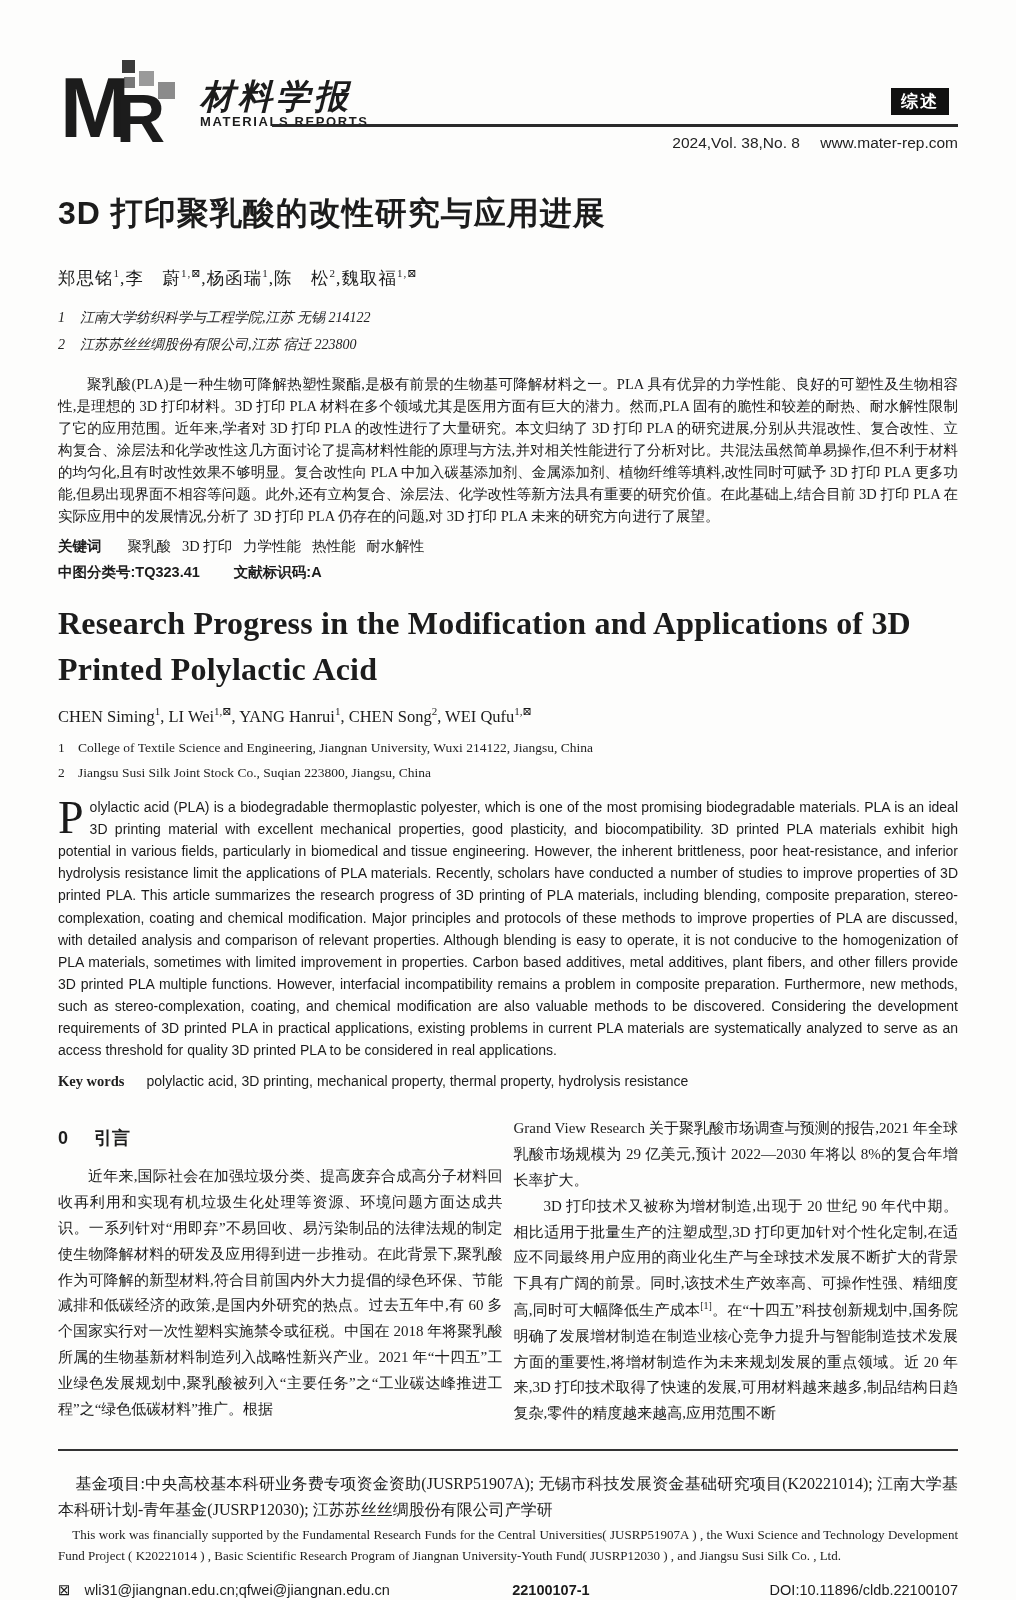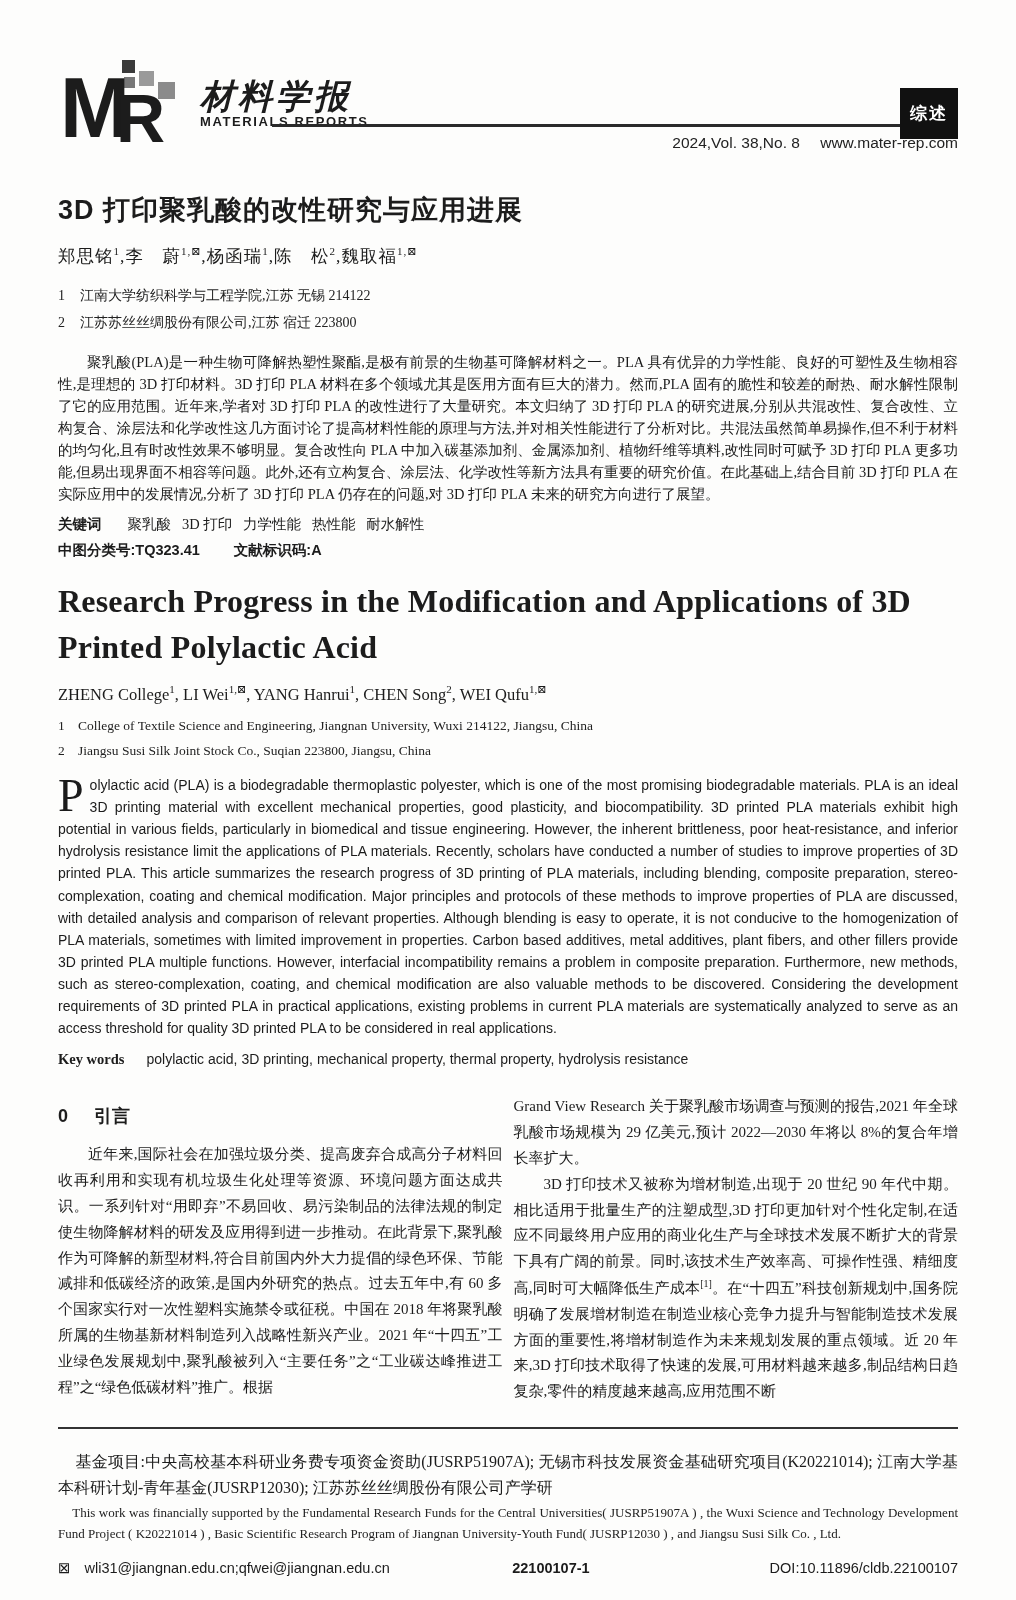--- a/index.html
+++ b/index.html
@@ -21,28 +21,28 @@
   .logo .r{position:absolute;left:56px;top:26px;font-family:"Liberation Sans","DejaVu Sans",sans-serif;font-weight:900;font-size:68px;line-height:0.9;}
   .logo .sq{position:absolute;}
   .sq1{left:62px;top:-2px;width:13px;height:13px;background:#3a3a3a;}
   .sq2{left:79px;top:9px;width:15px;height:15px;background:#9a9a9a;}
   .sq3{left:98px;top:20px;width:17px;height:17px;background:#8b8b8b;}
   .sq4{left:64px;top:15px;width:11px;height:11px;background:#777;}
   .jname{position:absolute;left:142px;top:18px;}
   .jname .cn{font-family:"Liberation Serif","DejaVu Serif",serif;font-weight:700;font-style:italic;font-size:34px;letter-spacing:4px;line-height:1;}
   .jname .en{font-family:"Liberation Sans","DejaVu Sans",sans-serif;font-weight:700;font-size:13px;letter-spacing:1.6px;}
   .hrule{position:absolute;left:214px;right:0;top:62px;height:3px;background:#2a2a2a;}
-  .badge{position:absolute;right:0;top:26px;background:#111;color:#fff;font-family:"Liberation Sans","DejaVu Sans",sans-serif;font-size:17px;font-weight:700;padding:14px 10px;letter-spacing:2px;}
+  .badge{position:absolute;right:9px;top:26px;background:#111;color:#fff;font-family:"Liberation Sans","DejaVu Sans",sans-serif;font-size:17px;font-weight:700;padding:2px 10px;letter-spacing:2px;}
   .issue{position:absolute;right:0;top:72px;font-family:"Liberation Sans","DejaVu Sans",sans-serif;font-size:15.5px;color:#222;}
   .issue .web{margin-left:16px;}
   
-  .cn-title{margin-top:34px;font-family:"Liberation Sans","DejaVu Sans",sans-serif;font-weight:800;font-size:27px;letter-spacing:1px;}
-  .cn-authors{margin-top:16px;font-size:17.5px;letter-spacing:1px;}
+  .cn-title{margin-top:34px;font-family:"Liberation Sans","DejaVu Sans",sans-serif;font-weight:800;font-size:32px;letter-spacing:1px;}
+  .cn-authors{margin-top:30px;font-size:17.5px;letter-spacing:1px;}
   .cn-authors sup,.en-authors sup{font-size:11px;}
-  .affil{margin-top:14px;font-size:14px;line-height:1.95;color:#222;}
+  .affil{margin-top:14px;font-size:14px;line-height:1.95;color:#222;font-style:italic;}
   .affil .num{display:inline-block;width:22px;}
   .cn-abstract{margin-top:14px;font-size:14.5px;line-height:1.52;text-align:justify;text-indent:2em;color:#1a1a1a;}
   .kw-line{margin-top:10px;font-size:14.5px;}
   .kw-line .lbl{font-family:"Liberation Sans","DejaVu Sans",sans-serif;font-weight:700;margin-right:26px;}
   .kw-line .kws{white-space:pre-wrap;}
   .clc-line{margin-top:7px;font-family:"Liberation Sans","DejaVu Sans",sans-serif;font-weight:700;font-size:14.5px;}
   .clc-line .gap{display:inline-block;width:34px;}
   
   .en-title{margin-top:18px;font-weight:700;font-size:32px;line-height:1.45;letter-spacing:0.2px;}
   .en-authors{margin-top:12px;font-size:16.5px;}
@@ -109,21 +109,21 @@
 
   <div class="kw-line">
     <span class="lbl">关键词</span><span class="kws">聚乳酸   3D 打印   力学性能   热性能   耐水解性</span>
   </div>
   <div class="clc-line">
     <span>中图分类号:TQ323.41</span><span class="gap"></span><span>文献标识码:A</span>
   </div>
 
   <div class="en-title">Research Progress in the Modification and Applications of 3D Printed Polylactic Acid</div>
 
-  <div class="en-authors"><span>ZHENG College</span><sup>1</sup><span>, </span><span>LI Wei</span><sup>1,⊠</sup><span>, </span><span>YANG Hanrui</span><sup>1</sup><span>, </span><span>CHEN Song</span><sup>2</sup><span>, </span><span>WEI Qufu</span><sup>1,⊠</sup></div>
+  <div class="en-authors"><span>CHEN Siming</span><sup>1</sup><span>, </span><span>LI Wei</span><sup>1,⊠</sup><span>, </span><span>YANG Hanrui</span><sup>1</sup><span>, </span><span>CHEN Song</span><sup>2</sup><span>, </span><span>WEI Qufu</span><sup>1,⊠</sup></div>
 
   <div class="en-affil">
     <div><span class="num">1</span><span>College of Textile Science and Engineering, Jiangnan University, Wuxi 214122, Jiangsu, China</span></div>
     <div><span class="num">2</span><span>Jiangsu Susi Silk Joint Stock Co., Suqian 223800, Jiangsu, China</span></div>
   </div>
 
   <div class="en-abstract">
     <span class="dropcap">P</span><span>olylactic acid (PLA) is a biodegradable thermoplastic polyester, which is one of the most promising biodegradable materials. PLA is an ideal 3D printing material with excellent mechanical properties, good plasticity, and biocompatibility. 3D printed PLA materials exhibit high potential in various fields, particularly in biomedical and tissue engineering. However, the inherent brittleness, poor heat-resistance, and inferior hydrolysis resistance limit the applications of PLA materials. Recently, scholars have conducted a number of studies to improve properties of 3D printed PLA. This article summarizes the research progress of 3D printing of PLA materials, including blending, composite preparation, stereo-complexation, coating and chemical modification. Major principles and protocols of these methods to improve properties of PLA are discussed, with detailed analysis and comparison of relevant properties. Although blending is easy to operate, it is not conducive to the homogenization of PLA materials, sometimes with limited improvement in properties. Carbon based additives, metal additives, plant fibers, and other fillers provide 3D printed PLA multiple functions. However, interfacial incompatibility remains a problem in composite preparation. Furthermore, new methods, such as stereo-complexation, coating, and chemical modification are also valuable methods to be discovered. Considering the development requirements of 3D printed PLA in practical applications, existing problems in current PLA materials are systematically analyzed to serve as an access threshold for quality 3D printed PLA to be considered in real applications.</span>
   </div>
 

